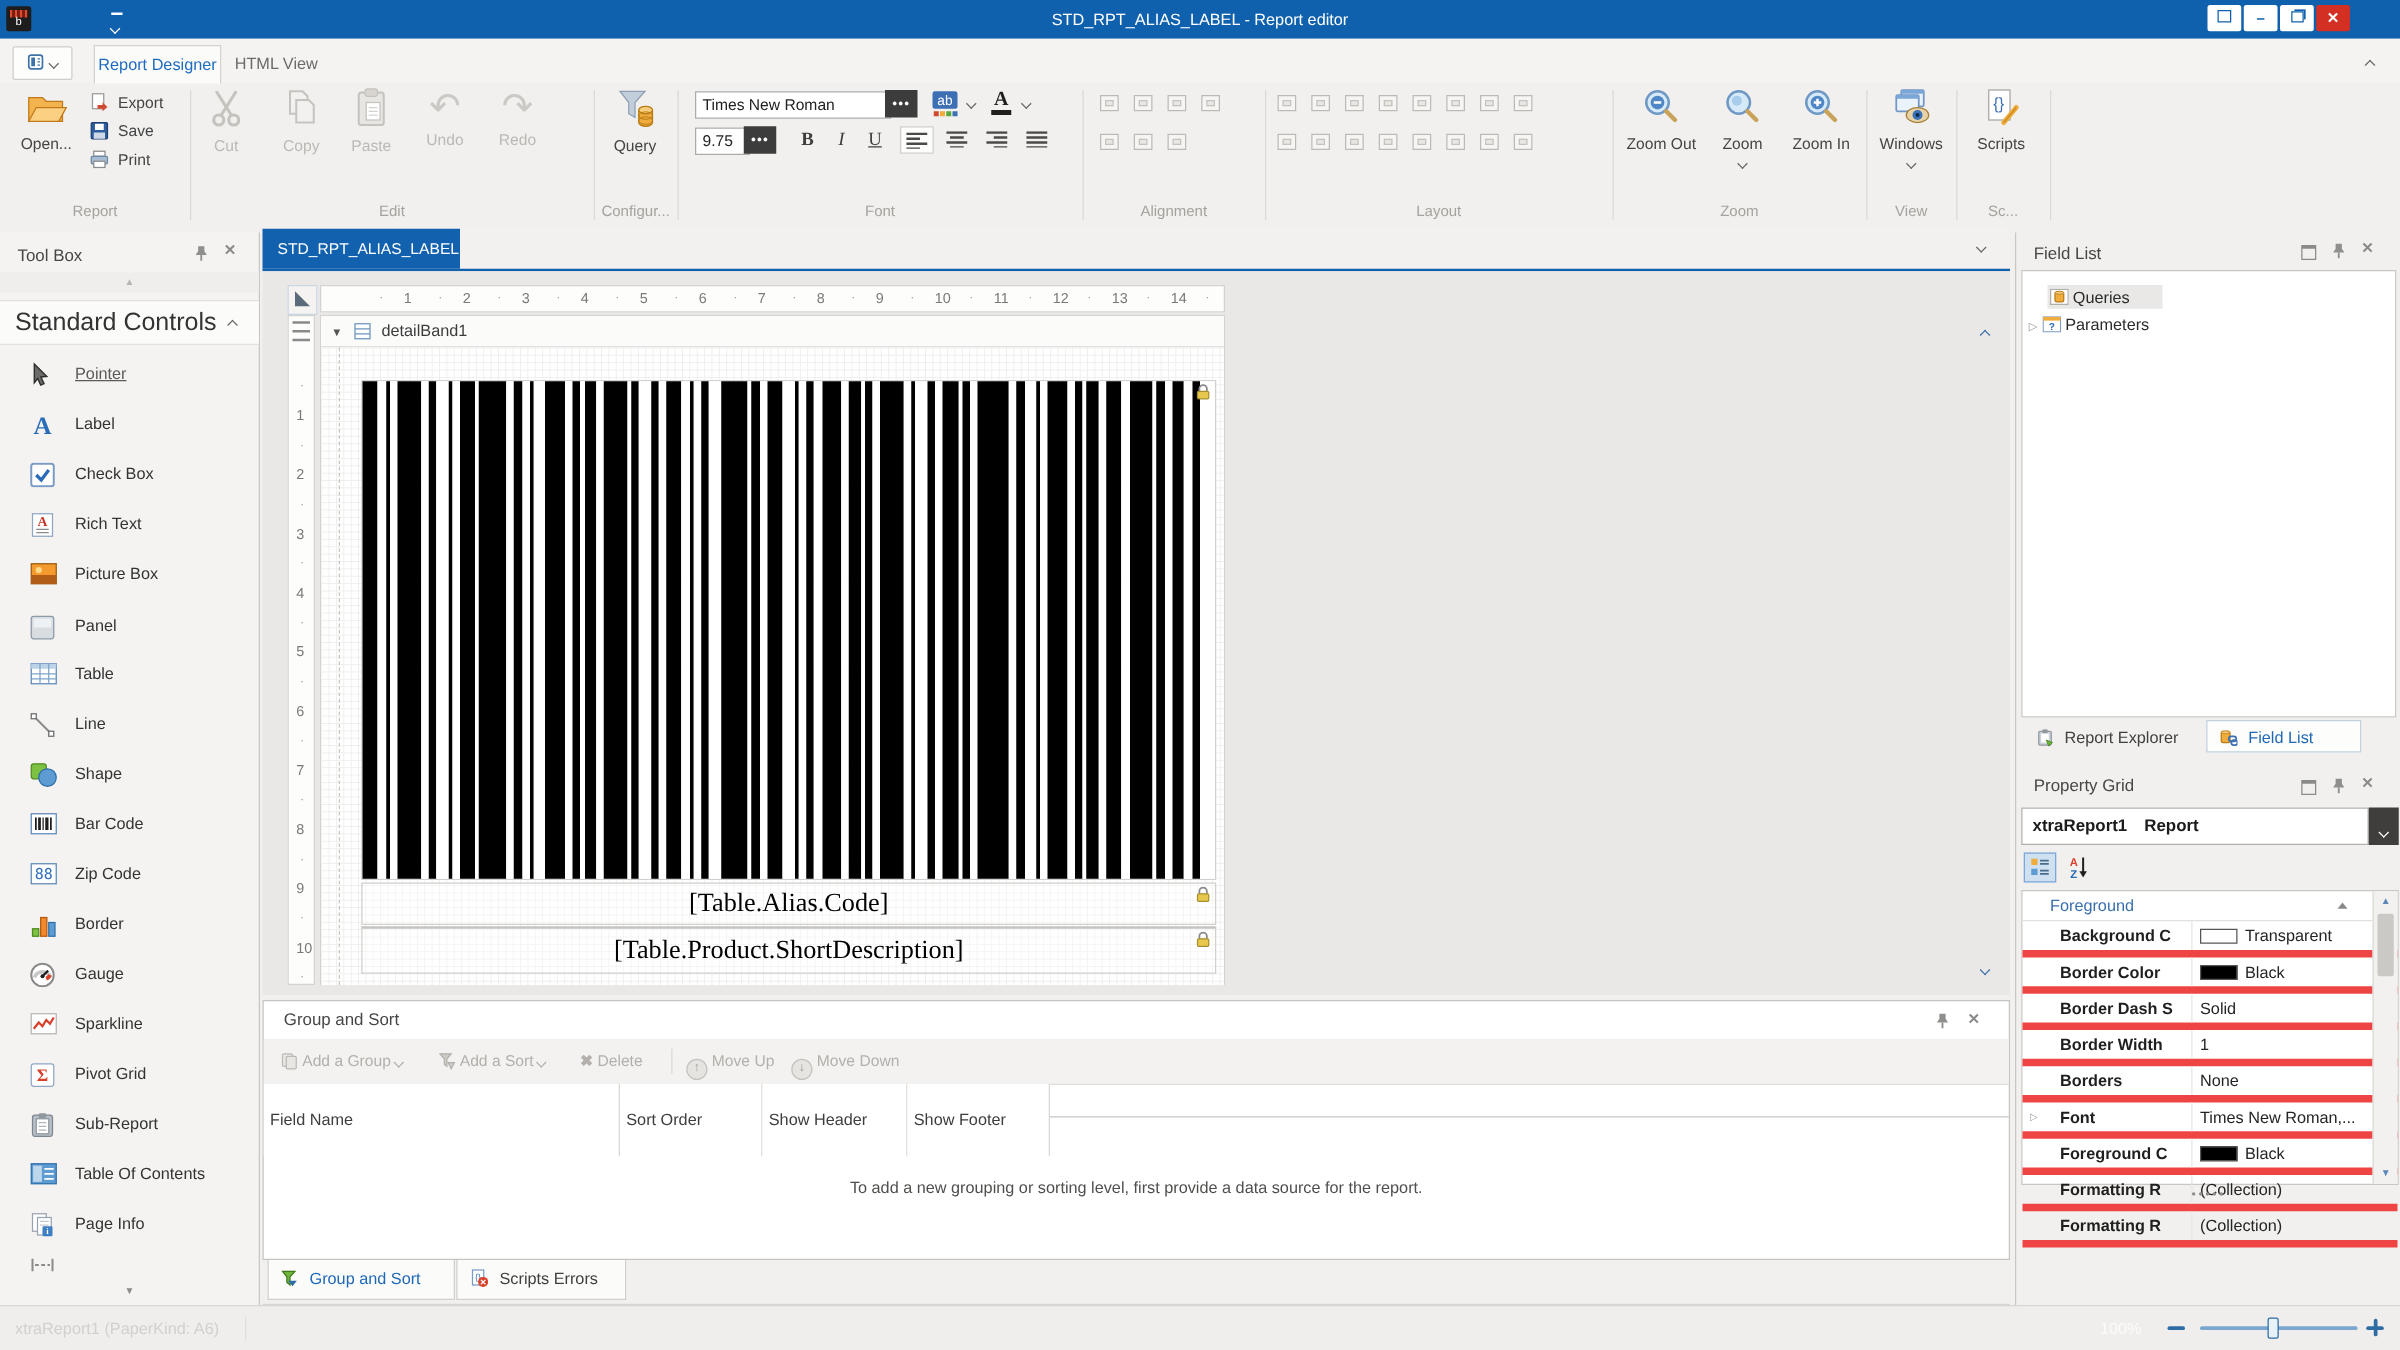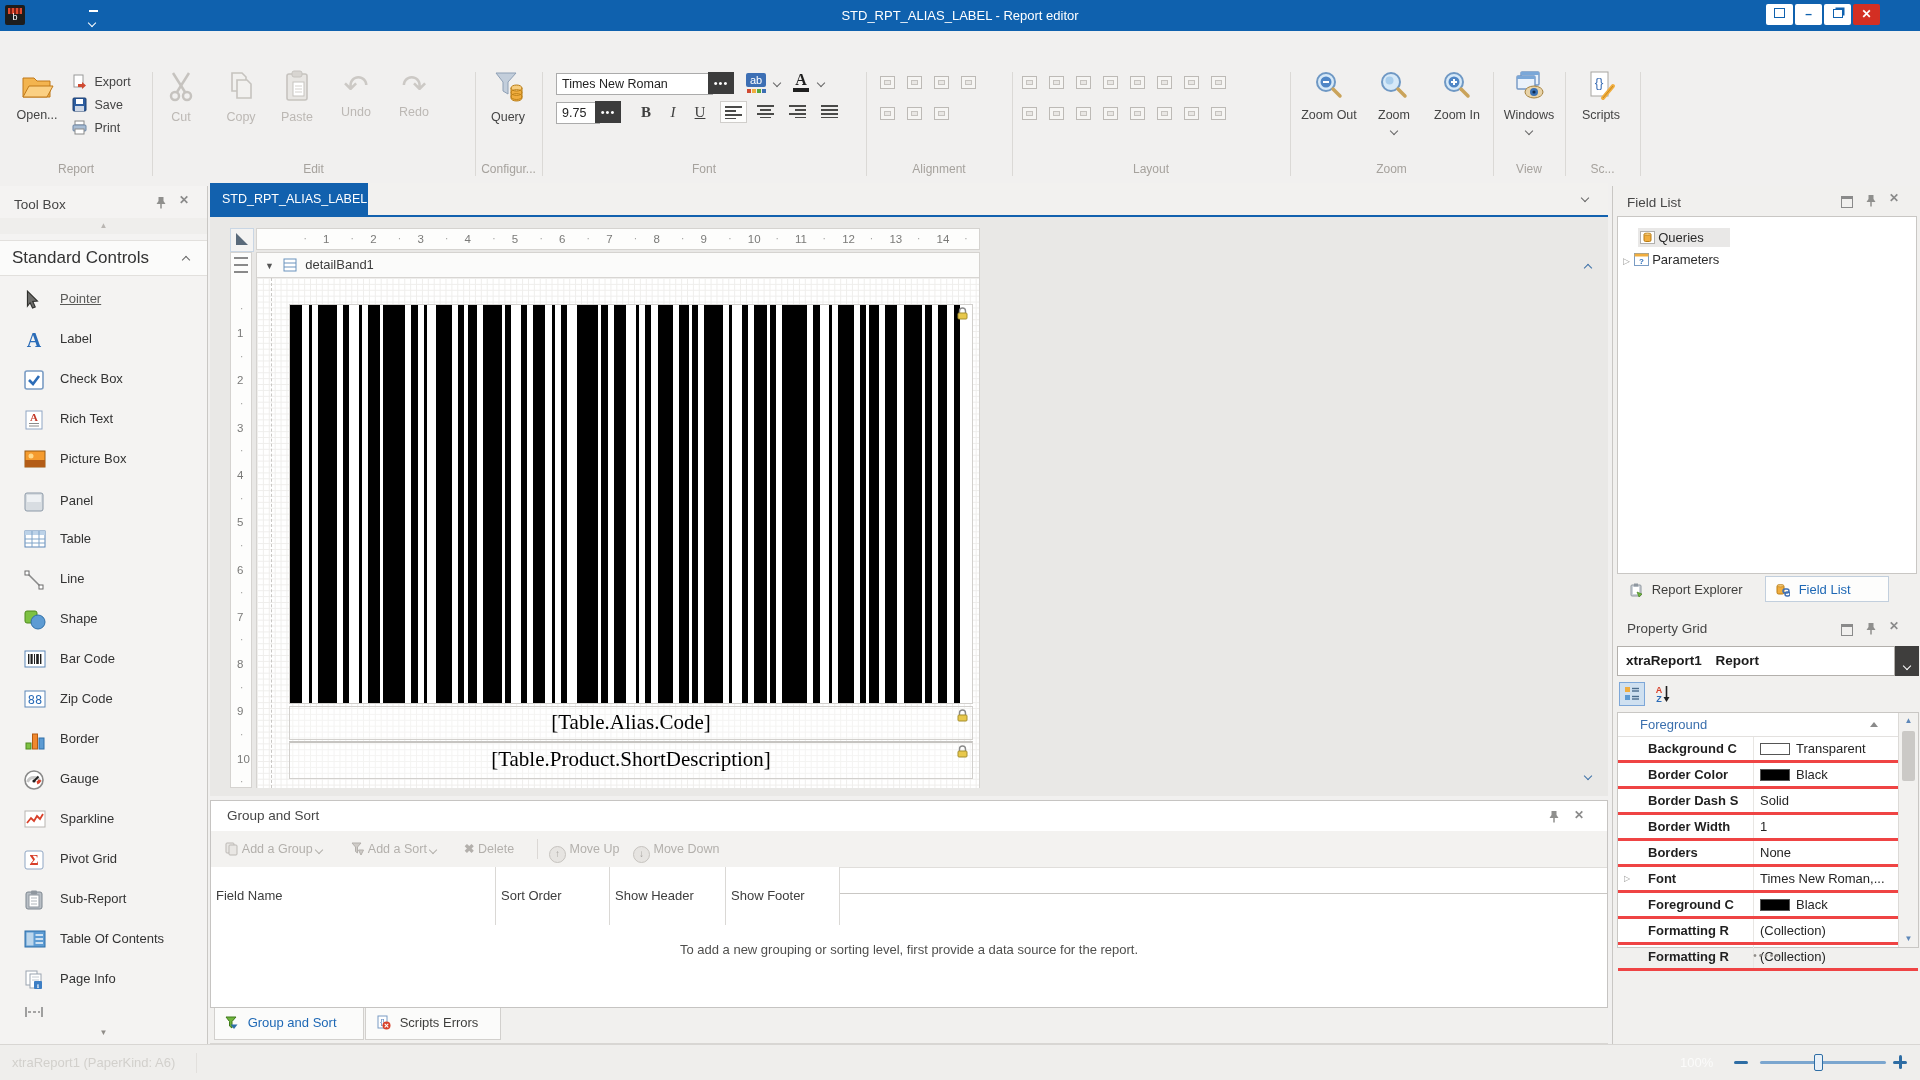--- a/index.html
+++ b/index.html
@@ -35,21 +35,21 @@
   .chev{display:inline-block;width:5px;height:5px;border-right:1.6px solid #666;border-bottom:1.6px solid #666;transform:rotate(45deg);}
   .chev.up{transform:rotate(-135deg);}
   .chev.white{border-color:#fff;}
   .chev.blue{border-color:#3e71a8;}
   
   .toolbox{left:0;top:186px;width:208px;height:858px;background:#f4f3f2;border-right:1px solid #c9c7c4;box-sizing:border-box;}
   .panelhdr{height:29px;line-height:29px;color:#464646;font-size:13.5px;}
   .tb-item{left:0;width:207px;height:40px;}
   .tb-item .ic{position:absolute;left:24px;top:10px;}
   .tb-item .lbl{position:absolute;left:60px;top:11px;color:#333;}
-  .sectionhdr{left:0;top:54px;width:207px;height:34px;background:#fbfbfa;border-top:1px solid #e2e0dd;border-bottom:1px solid #e2e0dd;line-height:34px;font-size:17px;color:#333;}
+  .sectionhdr{left:0;top:54px;width:207px;height:34px;background:#fbfbfa;border-top:1px solid #e2e0dd;border-bottom:1px solid #e2e0dd;line-height:34px;font-size:20px;color:#333;}
   
   .docstrip{left:210px;top:183px;width:1398px;height:32px;background:#f2f1ef;border-bottom:2px solid #1261ae;box-sizing:content-box;}
   .doctab{left:0;top:0;height:32px;background:#1261ae;color:#fff;line-height:32px;}
   .doccontent{left:210px;top:217px;width:1398px;height:579px;background:#e9e8e6;}
   .ruler{background:#fdfdfc;border:1px solid #d5d3d0;box-sizing:border-box;}
   .rnum{position:absolute;color:#7a7a78;font-size:11.5px;}
   .rtick{position:absolute;color:#9a9a98;font-size:10px;}
   .canvas{background:#fff;background-image:linear-gradient(to right,#efeeec 1px,transparent 1px),linear-gradient(to bottom,#efeeec 1px,transparent 1px);background-size:5.9px 5.9px;}
   .bandhdr{background:#fbfbfa;border-bottom:1px solid #d8d6d3;height:24px;line-height:24px;color:#3c3c3c;}
   .ctrl{border:1px solid #d2d0cd;background:rgba(255,255,255,.35);}
@@ -59,21 +59,21 @@
   .gspanel{left:210px;top:800px;width:1398px;height:208px;background:#fff;border:1px solid #c6c4c2;box-sizing:border-box;}
   .gs-toolbar{left:0;top:30px;width:1396px;height:36px;background:#f3f2f0;border-bottom:1px solid #e0dedb;}
   .gs-tool{color:#b3b0ac;font-size:12.5px;line-height:36px;}
   .colhdr{border-right:1px solid #dad8d5;box-sizing:border-box;padding:16px 5px;line-height:26px;color:#3d3d3d;background:#fff;}
   .bottomtabs{left:210px;top:1008px;width:1398px;height:36px;background:#f1f0ee;border-bottom:1px solid #d8d6d3;box-sizing:border-box;}
   .btab{top:0px;height:31px;background:#fbfbfa;border:1px solid #d2d0cd;border-top:none;line-height:30px;}
   
   .rightdock{left:1612px;top:186px;width:308px;height:858px;background:#f1f0ee;border-left:1px solid #c9c7c4;box-sizing:border-box;}
   .dockpanel-body{background:#fff;border:1px solid #c9c7c4;}
   .treerow{height:22px;line-height:22px;color:#2b2b2b;}
-  .pgrow{border-bottom:3px solid #ef4444;align-items:center;}
+  .pgrow{border-bottom:6px solid #ef4444;align-items:center;}
   .pgname{font-weight:bold;color:#1f1f1f;padding-left:12px;box-sizing:border-box;}
   .pgval{color:#242424;}
   .swatch{display:inline-block;width:30px;height:12px;border:1px solid #555;vertical-align:-2px;margin-right:6px;box-sizing:border-box;}
   
   .statusbar{left:0;top:1044px;width:1920px;height:36px;background:#efeeec;border-top:1px solid #d8d6d3;box-sizing:border-box;}
   .faint{color:#d2d0cc;}
   .xicon{color:#8a8a8a;font-weight:bold;font-size:12px;}
   .pinicon svg{display:block;}
 </style>
 </head>
@@ -90,20 +90,35 @@
       <div style="width:9px;height:2px;background:#fff;margin:0 auto 2px;"></div>
       <span class="chev white" style="margin-left:3px;"></span>
     </div>
     <div class="a title-text">STD_RPT_ALIAS_LABEL - Report editor</div>
     <div class="a winbtn" style="left:1766px;"><span style="display:inline-block;width:9px;height:8px;border:1.5px solid #0f61ae;"></span></div>
     <div class="a winbtn" style="left:1795px;font-weight:bold;">–</div>
     <div class="a winbtn" style="left:1824px;"><span style="display:inline-block;width:8px;height:7px;border:1.5px solid #0f61ae;box-shadow:2px -2px 0 -0.5px #0f61ae;"></span></div>
     <div class="a winbtn close" style="left:1853px;">✕</div>
   </div>
 
+  <div class="a tabrow">
+    <div class="a" style="left:10px;top:6px;width:46px;height:25px;background:#fdfdfc;border:1px solid #cfcdc9;border-radius:2px;text-align:center;line-height:24px;">
+      <svg width="13" height="13" viewBox="0 0 13 13" style="vertical-align:-2px">
+          <rect x="1" y="1" width="11" height="11" rx="2" fill="#fff" stroke="#3e71a8" stroke-width="1.4"></rect>
+          <rect x="3" y="3" width="3" height="7" fill="#3e71a8"></rect>
+          <line x1="8" y1="4" x2="10" y2="4" stroke="#3e71a8"></line>
+          <line x1="8" y1="6.5" x2="10" y2="6.5" stroke="#3e71a8"></line>
+          <line x1="8" y1="9" x2="10" y2="9" stroke="#3e71a8"></line>
+        </svg>
+      <span class="chev" style="margin-left:2px;"></span>
+    </div>
+    <div class="a apptab active" style="left:75px;width:100px;">Report Designer</div>
+    <div class="a apptab idle" style="left:182px;width:78px;">HTML View</div>
+    <span class="a chev up" style="left:1893px;top:18px;"></span>
+  </div>
 
   <div class="a ribbon">
 
     <div class="a bigbtn" style="left:8px;width:58px;">
       <svg width="36" height="32" viewBox="0 0 36 32">
           <path d="M4 8h11l3 3h13v16H4z" fill="#f3b44f" stroke="#c07818"></path>
           <path d="M4 27l6-11h24l-6 11z" fill="#fbd083" stroke="#c07818"></path>
         </svg>
       <span class="cap">Open...</span>
     </div>

